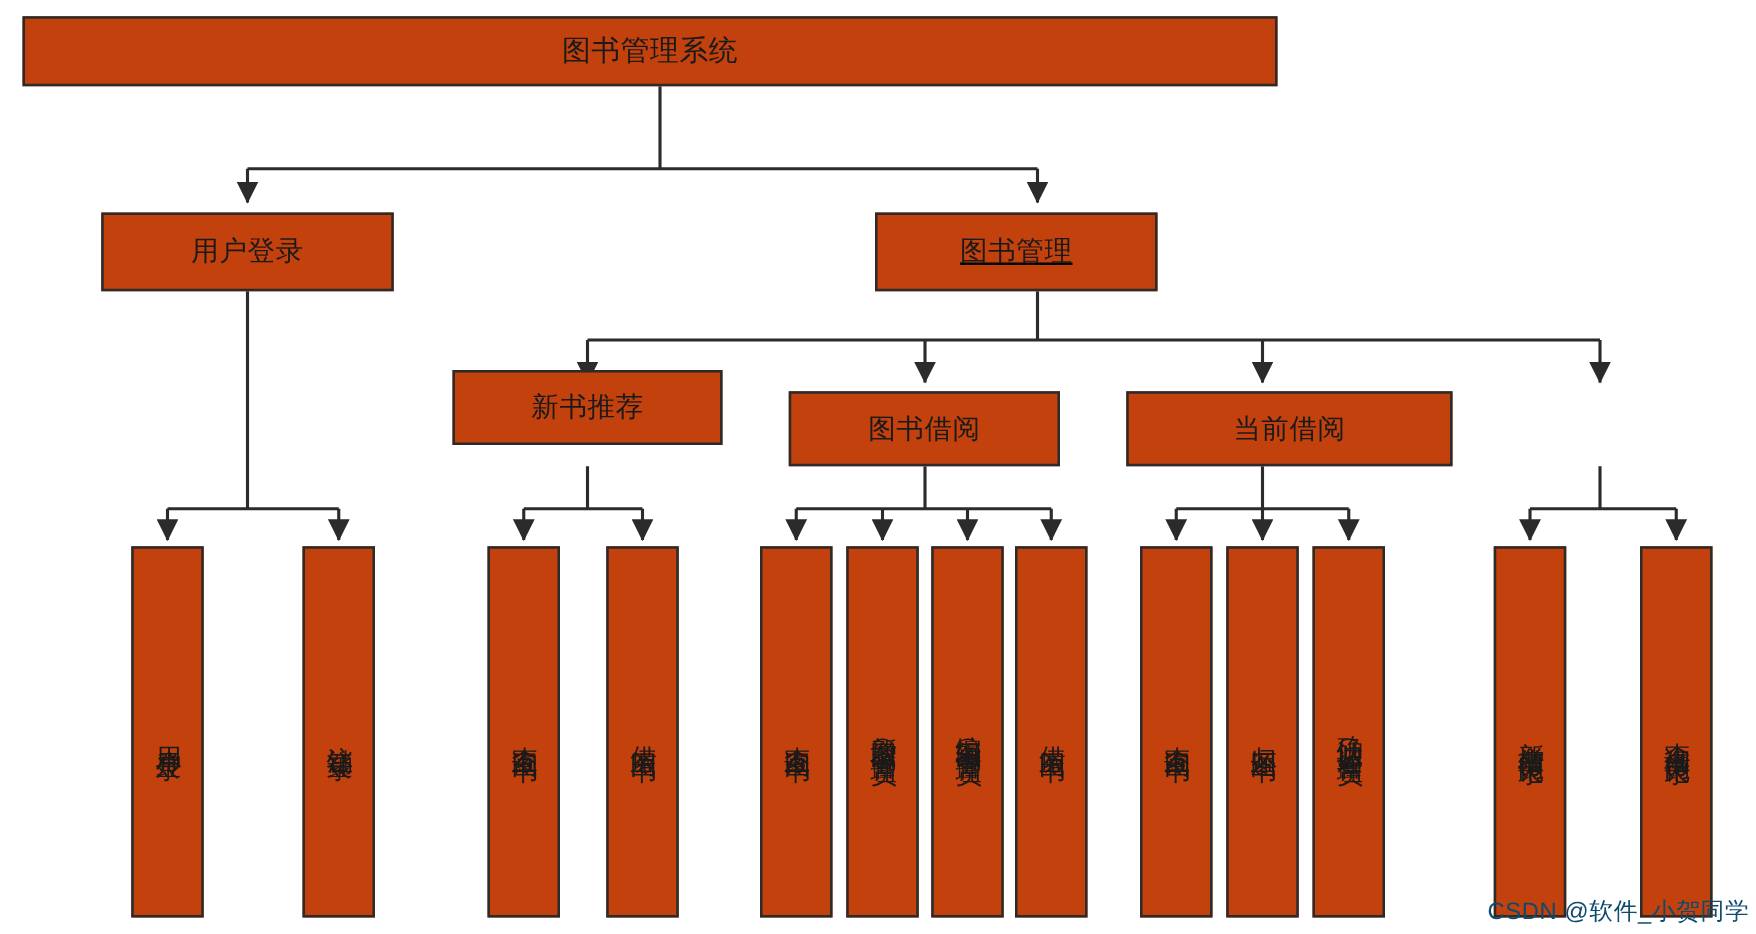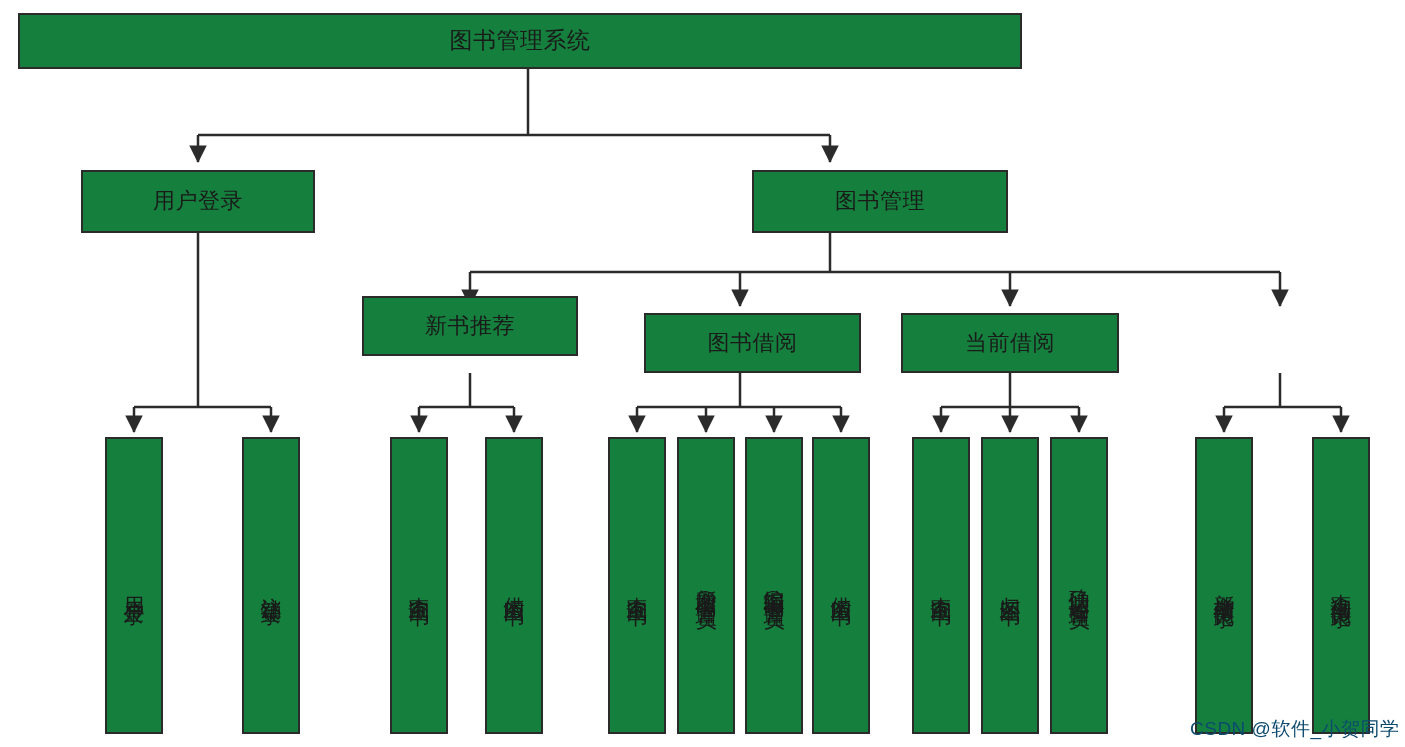--- a/index.html
+++ b/index.html
@@ -23,21 +23,21 @@
     position: absolute;
     left: 0;
     top: 0;
     width: 1405px;
     height: 747px;
     pointer-events: none;
   }
   .node {
     position: absolute;
     box-sizing: border-box;
-    background: #15803d;
+    background: #c2410c;
     border: 2.5px solid #2b2b2b;
     display: flex;
     align-items: center;
     justify-content: center;
     overflow: hidden;
   }
   .node .label {
     color: #1a1a1a;
     letter-spacing: 0.5px;
     white-space: nowrap;
@@ -125,31 +125,31 @@
     </g>
   </svg>
 
   <div class="node horizontal root" style="left:18px; top:13px; width:1004px; height:56px;">
     <span class="label">图书管理系统</span>
   </div>
 
   <div class="node horizontal" style="left:81px; top:170px; width:234px; height:63px;">
     <span class="label">用户登录</span>
   </div>
-  <div class="node horizontal" style="left:752px; top:170px; width:256px; height:63px;">
+  <div class="node horizontal" style="left:700px; top:170px; width:226px; height:63px;text-decoration:underline;">
     <span class="label">图书管理</span>
   </div>
 
   <div class="node horizontal" style="left:362px; top:296px; width:216px; height:60px;">
     <span class="label">新书推荐</span>
   </div>
-  <div class="node horizontal" style="left:644px; top:313px; width:217px; height:60px;">
+  <div class="node horizontal" style="left:631px; top:313px; width:217px; height:60px;">
     <span class="label">图书借阅</span>
   </div>
-  <div class="node horizontal" style="left:901px; top:313px; width:218px; height:60px;align-items:center;">
+  <div class="node horizontal" style="left:901px; top:313px; width:261px; height:60px;align-items:center;">
     <span class="label">当前借阅</span>
   </div>
 
   <div class="node vertical" style="left:105px; top:437px; width:58px; height:297px;">
     <span class="label">用户登录</span>
   </div>
   <div class="node vertical" style="left:242px; top:437px; width:58px; height:297px;">
     <span class="label">注销登录</span>
   </div>
 

